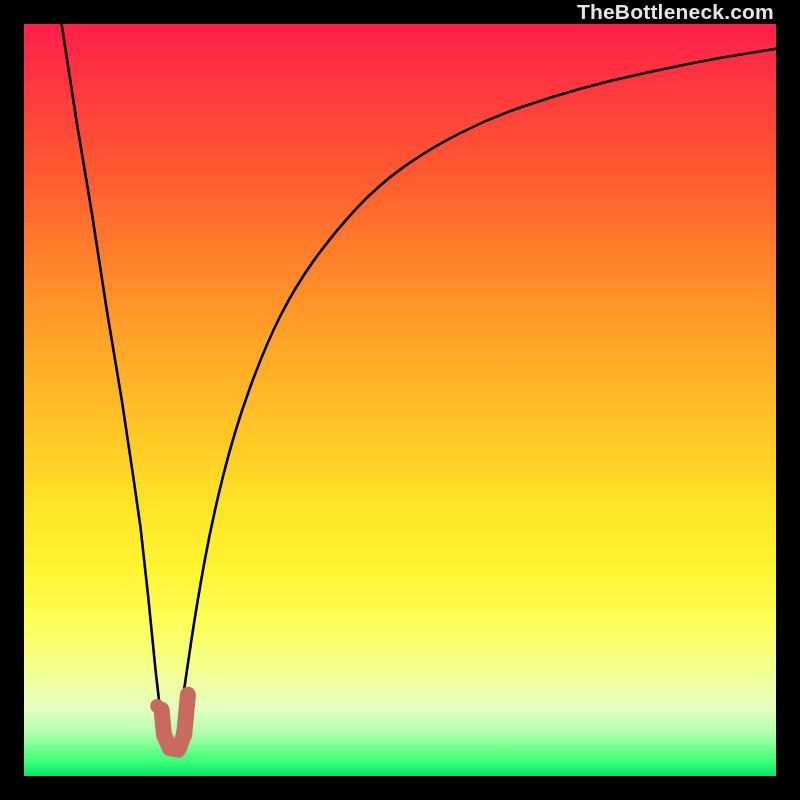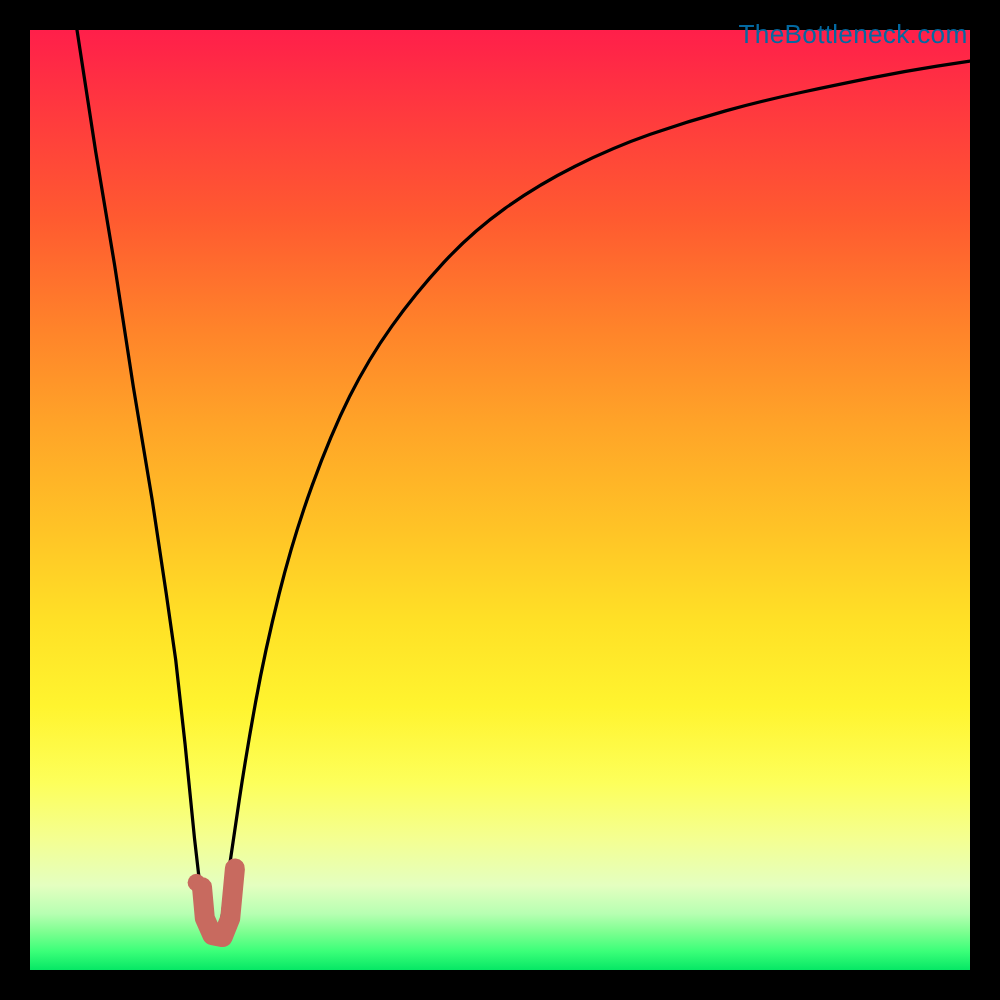--- a/index.html
+++ b/index.html
@@ -46,26 +46,26 @@
       #f4ff91 86%,
       #e4ffc0 91%,
       #b7ffb2 94%,
       #7cff90 96%,
       #3bff79 98%,
       #06e765 100%
     );
   }
   .watermark {
     position: absolute;
-    top: 16px;
+    top: 0;
     right: 26px;
     font-family: Arial, Helvetica, sans-serif;
     font-size: 21px;
-    font-weight: 400;
-    color: #0369a1;
+    font-weight: 700;
+    color: #e5e5e5;
     letter-spacing: 0.2px;
     user-select: none;
   }
   svg.curves {
     position: absolute;
     top: 0;
     left: 0;
     width: 100%;
     height: 100%;
   }

